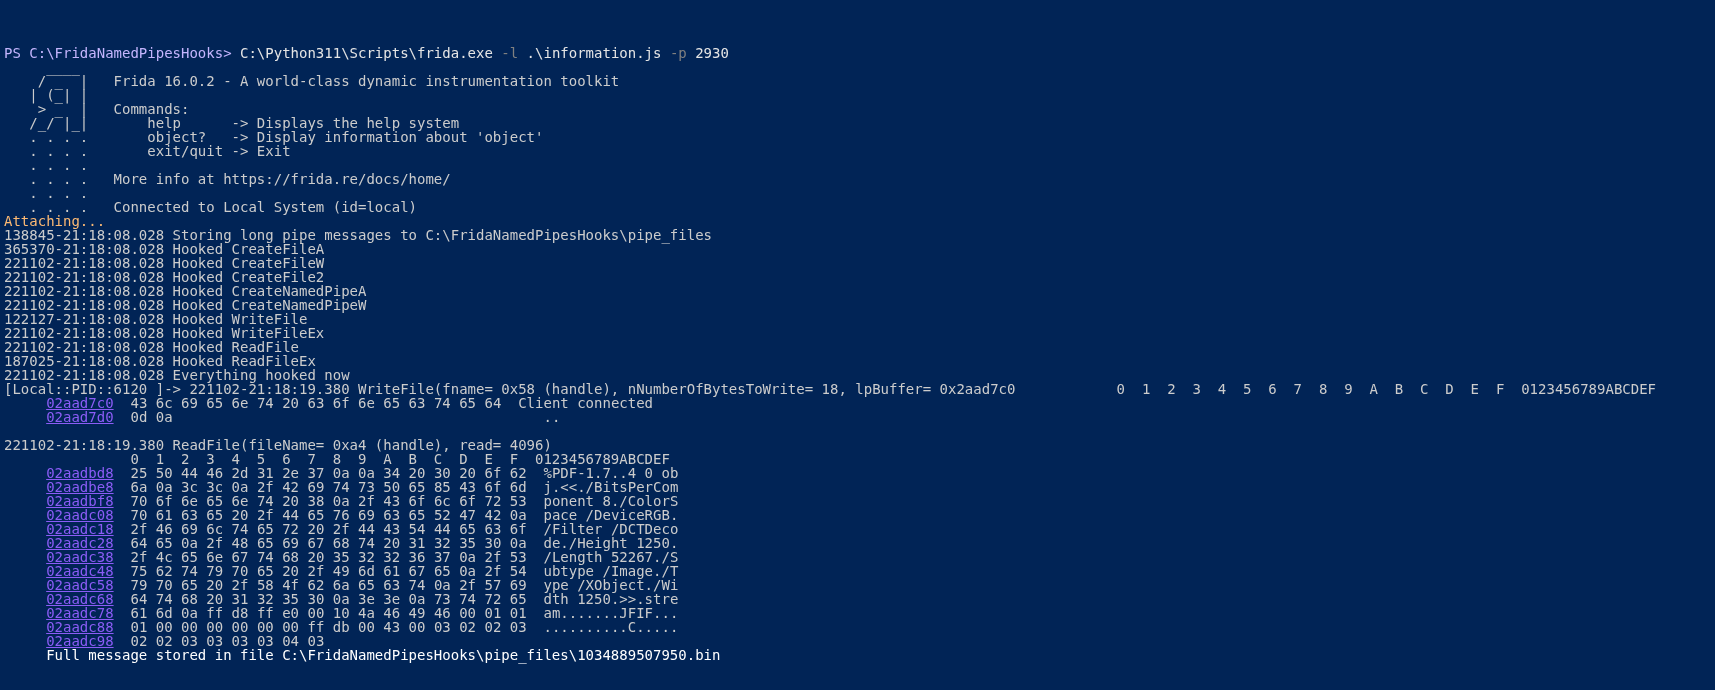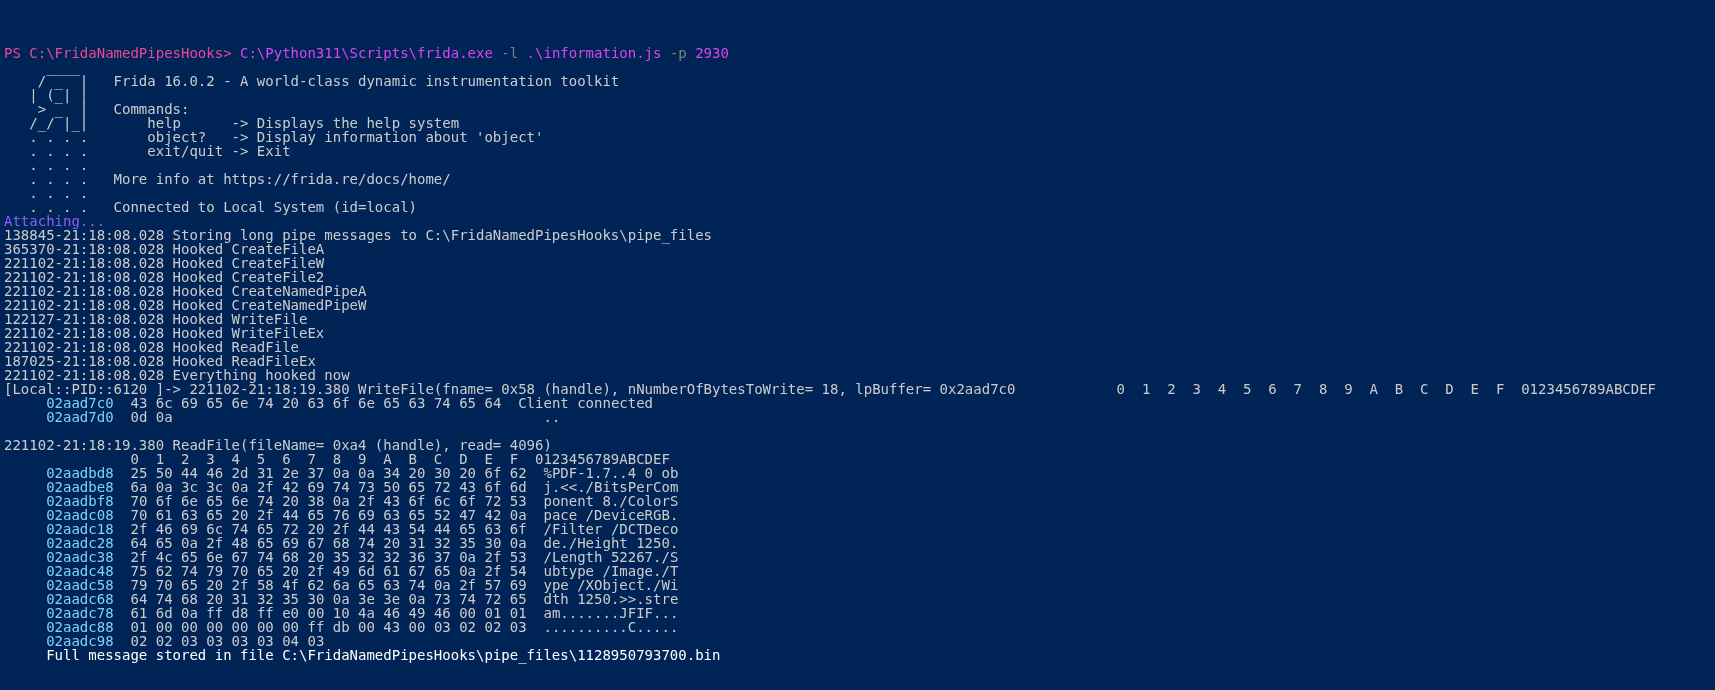--- a/index.html
+++ b/index.html
@@ -6,25 +6,25 @@
     margin: 0;
     padding: 4px;
     background: #012456;
     color: #cccccc;
     font-family: Consolas, 'Lucida Console', Monaco, monospace;
     font-size: 14px;
     line-height: 1.0;
     white-space: pre;
     overflow-x: hidden;
   }
-  .prompt-white { color: #ec4899; }
-  .prompt-yellow { color: #d946ef; }
+  .prompt-white { color: #c4b5fd; }
+  .prompt-yellow { color: #e5e5e5; }
   .arg-gray { color: #808080; }
-  .yellow { color: #8b5cf6; }
-  .green { color: #7dd3fc; }
+  .yellow { color: #fdba74; }
+  .green { color: #8b5cf6; text-decoration: underline; }
   .white { color: #ffffff; }
   .term { color: #cccccc; }
 </style>
 </head>
 <body>
 
 
 <div id="root"><span class="prompt-white">PS C:\FridaNamedPipesHooks&gt;</span><span class="prompt-yellow"> C:\Python311\Scripts\frida.exe</span><span class="arg-gray"> -l</span><span class="prompt-yellow"> .\information.js</span><span class="arg-gray"> -p</span><span class="prompt-yellow"> 2930</span>
 <span class="term">     ____</span>
 <span class="term">    / _  |   Frida 16.0.2 - A world-class dynamic instrumentation toolkit</span>
@@ -49,28 +49,28 @@
 <span class="term">221102-21:18:08.028 Hooked ReadFile</span>
 <span class="term">187025-21:18:08.028 Hooked ReadFileEx</span>
 <span class="term">221102-21:18:08.028 Everything hooked now</span>
 <span class="term">[Local::PID::6120 ]-&gt; 221102-21:18:19.380 WriteFile(fname= 0x58 (handle), nNumberOfBytesToWrite= 18, lpBuffer= 0x2aad7c0            0  1  2  3  4  5  6  7  8  9  A  B  C  D  E  F  0123456789ABCDEF</span>
 <span class="term">     </span><span class="green">02aad7c0</span><span class="term">  43 6c 69 65 6e 74 20 63 6f 6e 65 63 74 65 64</span><span class="term">  Client connected</span>
 <span class="term">     </span><span class="green">02aad7d0</span><span class="term">  0d 0a                                          </span><span class="term">  ..</span>
 
 <span class="term">221102-21:18:19.380 ReadFile(fileName= 0xa4 (handle), read= 4096)</span>
 <span class="term">               0  1  2  3  4  5  6  7  8  9  A  B  C  D  E  F  0123456789ABCDEF</span>
 <span class="term">     </span><span class="green">02aadbd8</span><span class="term">  25 50 44 46 2d 31 2e 37 0a 0a 34 20 30 20 6f 62</span><span class="term">  %PDF-1.7..4 0 ob</span>
-<span class="term">     </span><span class="green">02aadbe8</span><span class="term">  6a 0a 3c 3c 0a 2f 42 69 74 73 50 65 72 43 6f 6d</span><span class="term">  j.&lt;&lt;./BitsPerCom</span>
+<span class="term">     </span><span class="green">02aadbe8</span><span class="term">  6a 0a 3c 3c 0a 2f 42 69 74 73 50 65 85 43 6f 6d</span><span class="term">  j.&lt;&lt;./BitsPerCom</span>
 <span class="term">     </span><span class="green">02aadbf8</span><span class="term">  70 6f 6e 65 6e 74 20 38 0a 2f 43 6f 6c 6f 72 53</span><span class="term">  ponent 8./ColorS</span>
 <span class="term">     </span><span class="green">02aadc08</span><span class="term">  70 61 63 65 20 2f 44 65 76 69 63 65 52 47 42 0a</span><span class="term">  pace /DeviceRGB.</span>
 <span class="term">     </span><span class="green">02aadc18</span><span class="term">  2f 46 69 6c 74 65 72 20 2f 44 43 54 44 65 63 6f</span><span class="term">  /Filter /DCTDeco</span>
 <span class="term">     </span><span class="green">02aadc28</span><span class="term">  64 65 0a 2f 48 65 69 67 68 74 20 31 32 35 30 0a</span><span class="term">  de./Height 1250.</span>
 <span class="term">     </span><span class="green">02aadc38</span><span class="term">  2f 4c 65 6e 67 74 68 20 35 32 32 36 37 0a 2f 53</span><span class="term">  /Length 52267./S</span>
 <span class="term">     </span><span class="green">02aadc48</span><span class="term">  75 62 74 79 70 65 20 2f 49 6d 61 67 65 0a 2f 54</span><span class="term">  ubtype /Image./T</span>
 <span class="term">     </span><span class="green">02aadc58</span><span class="term">  79 70 65 20 2f 58 4f 62 6a 65 63 74 0a 2f 57 69</span><span class="term">  ype /XObject./Wi</span>
 <span class="term">     </span><span class="green">02aadc68</span><span class="term">  64 74 68 20 31 32 35 30 0a 3e 3e 0a 73 74 72 65</span><span class="term">  dth 1250.&gt;&gt;.stre</span>
 <span class="term">     </span><span class="green">02aadc78</span><span class="term">  61 6d 0a ff d8 ff e0 00 10 4a 46 49 46 00 01 01</span><span class="term">  am.......JFIF...</span>
 <span class="term">     </span><span class="green">02aadc88</span><span class="term">  01 00 00 00 00 00 00 ff db 00 43 00 03 02 02 03</span><span class="term">  ..........C.....</span>
 <span class="term">     </span><span class="green">02aadc98</span><span class="term">  02 02 03 03 03 03 04 03                        </span><span class="term"></span>
-<span class="white">     Full message stored in file C:\FridaNamedPipesHooks\pipe_files\1128950793700.bin</span>
+<span class="white">     Full message stored in file C:\FridaNamedPipesHooks\pipe_files\1034889507950.bin</span>
 </div>
 
 
 
 </body></html>

